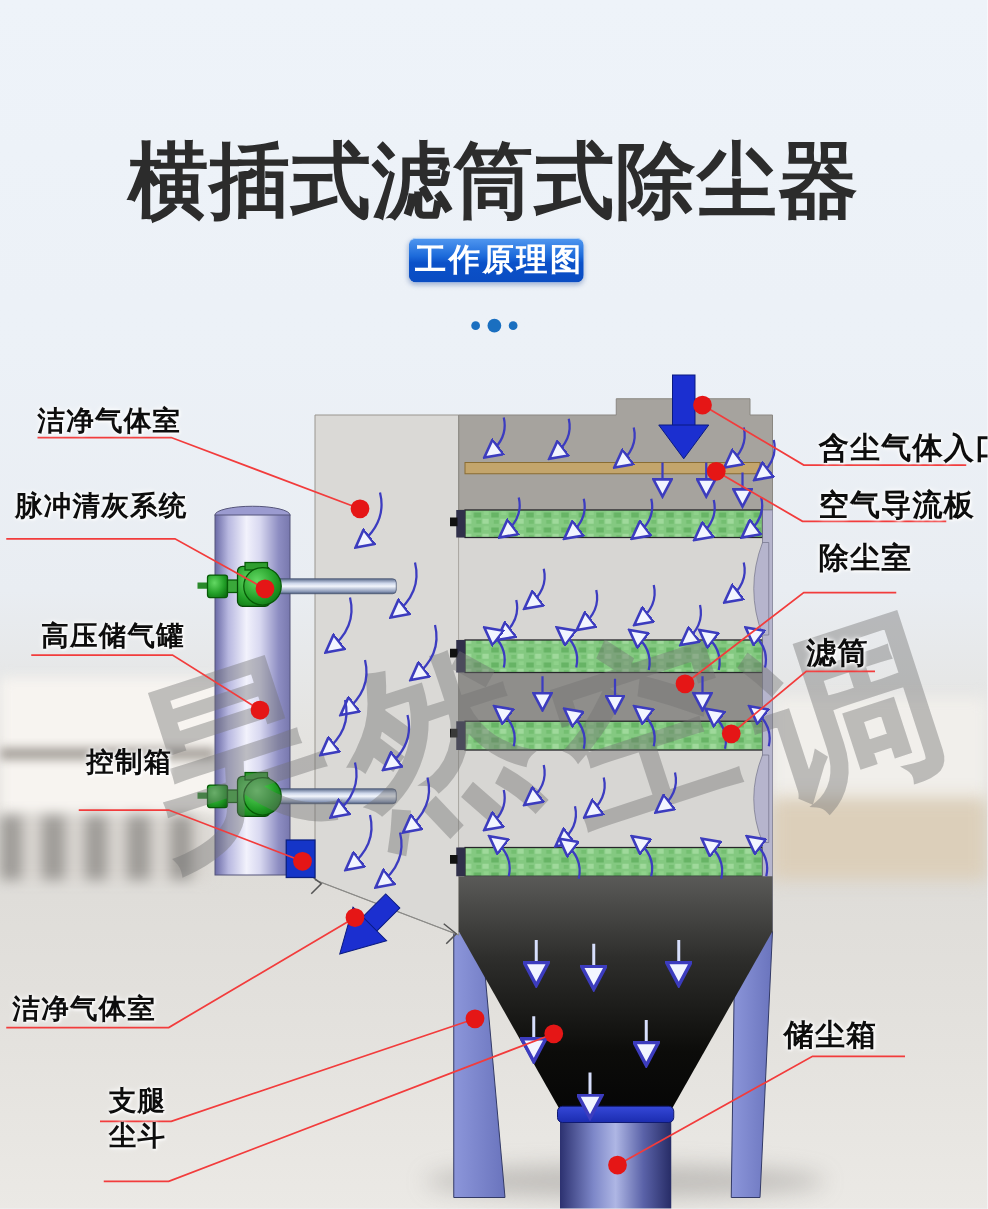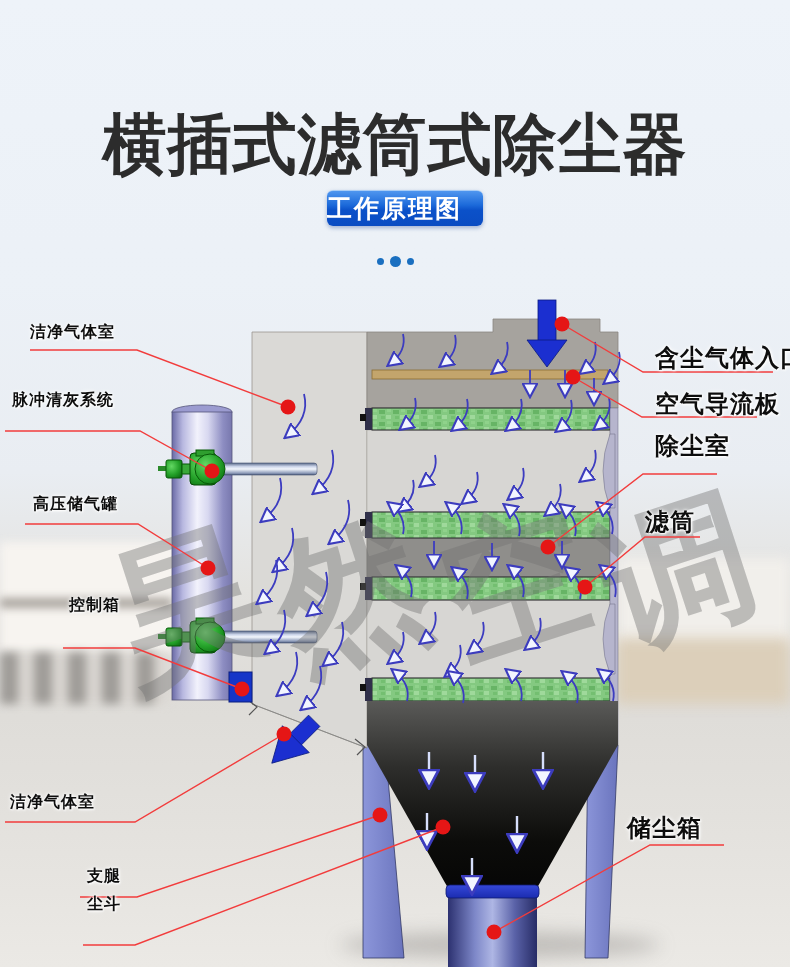--- a/index.html
+++ b/index.html
@@ -3,43 +3,43 @@
 <meta charset="utf-8">
 <style>
   html,body{margin:0;padding:0;}
   body{width:790px;height:967px;position:relative;overflow:hidden;
        font-family:"Liberation Sans","DejaVu Sans",sans-serif;
        background:linear-gradient(180deg,#eef3f9 0%,#ecf1f7 25%,#eaeff5 100%);}
   
   .title{position:absolute;top:100px;left:0;right:0;text-align:center;
          font-size:66px;font-weight:900;color:#2c2c2c;letter-spacing:1px;
          transform:scaleX(.97);white-space:nowrap;}
-  .badge{position:absolute;top:190px;left:327px;width:156px;height:35px;
-         border-radius:6px;text-align:left;line-height:35px;
+  .badge{position:absolute;top:190px;left:327px;width:140px;height:35px;
+         border-radius:6px;text-align:right;line-height:35px;
          font-size:25px;font-weight:700;color:#fff;letter-spacing:2px;
          background:linear-gradient(180deg,#4f96ef 0%,#1c6ada 40%,#0b51c9 55%,#0a4cc2 100%);
          border-top:1px solid #a9cdf6;box-shadow:0 2px 4px rgba(20,60,140,.35);}
   .dotrow{position:absolute;top:252px;left:0;right:0;text-align:center;height:14px;}
   .dotrow i{display:inline-block;border-radius:50%;background:#1a6fc0;vertical-align:middle;margin:0 3px;}
   .dotrow i.s{width:7px;height:7px;}
   .dotrow i.m{width:11px;height:11px;}
   
   .photo{position:absolute;left:0;top:280px;width:790px;height:687px;
          background:linear-gradient(180deg,#ecf1f7 0%,#e9edf2 28%,#e4e3e0 45%,#dedcd8 60%,#e3e1dd 78%,#ebe9e5 100%);}
   .bldg{position:absolute;left:0;top:262px;width:178px;height:110px;background:#f7f4f0;filter:blur(5px);}
   .roof{position:absolute;left:0;top:318px;width:172px;height:10px;background:#a9a49e;filter:blur(4px);}
   .wins{position:absolute;left:0;top:372px;width:168px;height:52px;opacity:.8;filter:blur(5px);
         background:repeating-linear-gradient(90deg,#8f8c88 0 18px,#d9d5d0 18px 34px);}
   .wallR{position:absolute;left:618px;top:278px;width:172px;height:88px;background:#f1efeb;filter:blur(6px);}
   .hedge{position:absolute;left:616px;top:358px;width:174px;height:66px;background:#dccfba;filter:blur(7px);}
   .gshadow{position:absolute;left:340px;top:652px;width:320px;height:26px;border-radius:50%;
            background:rgba(115,112,108,.35);filter:blur(9px);}
   svg{position:absolute;left:0;top:0;}
   
-  .lbl{position:absolute;font-size:16px;font-weight:900;color:#0d0d0d;letter-spacing:1px;
+  .lbl{position:absolute;font-size:22px;font-weight:900;color:#0d0d0d;letter-spacing:1px;
        white-space:nowrap;text-shadow:0 0 3px #fff,0 0 5px #fff,1px 1px 2px #fff;}
   .lbl.r{font-size:24px;}
 </style>
 </head>
 <body>
 
 <div class="photo">
   <div class="bldg"></div>
   <div class="roof"></div>
   <div class="wins"></div>

